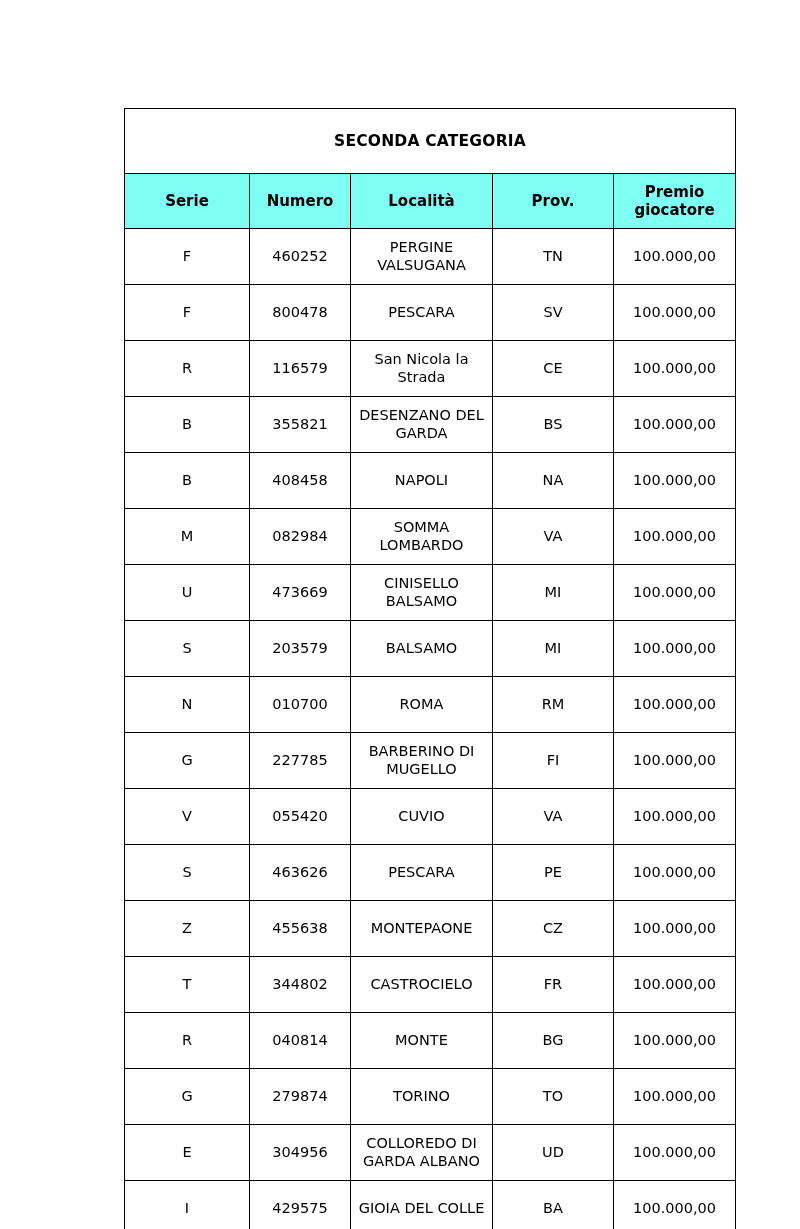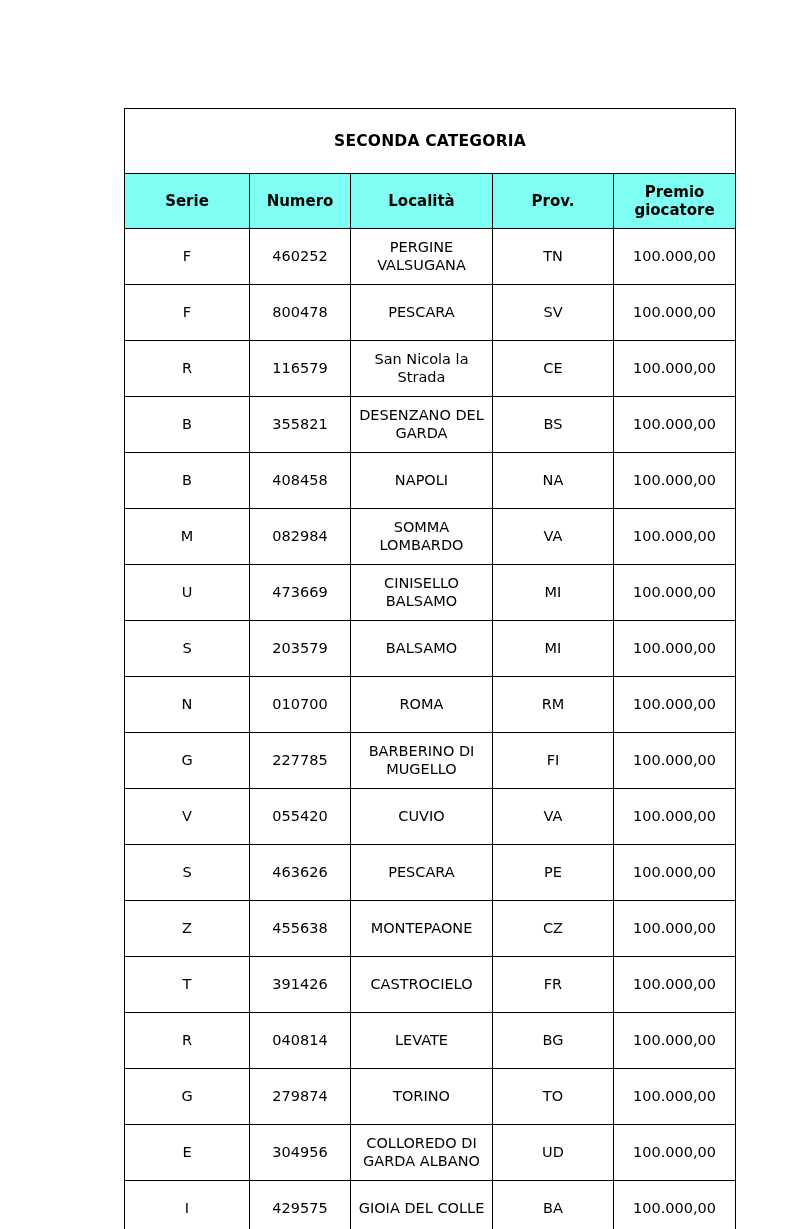--- a/index.html
+++ b/index.html
@@ -181,29 +181,29 @@
           </tr>
           <tr>
             <td class="cell">Z</td>
             <td class="cell">455638</td>
             <td class="cell localita">MONTEPAONE</td>
             <td class="cell">CZ</td>
             <td class="cell nowrap">100.000,00</td>
           </tr>
           <tr>
             <td class="cell">T</td>
-            <td class="cell">391426</td>
+            <td class="cell">344802</td>
             <td class="cell localita">CASTROCIELO</td>
             <td class="cell">FR</td>
             <td class="cell nowrap">100.000,00</td>
           </tr>
           <tr>
             <td class="cell">R</td>
             <td class="cell">040814</td>
-            <td class="cell localita">LEVATE</td>
+            <td class="cell localita">MONTE</td>
             <td class="cell">BG</td>
             <td class="cell nowrap">100.000,00</td>
           </tr>
           <tr>
             <td class="cell">G</td>
             <td class="cell">279874</td>
             <td class="cell localita">TORINO</td>
             <td class="cell">TO</td>
             <td class="cell nowrap">100.000,00</td>
           </tr>

